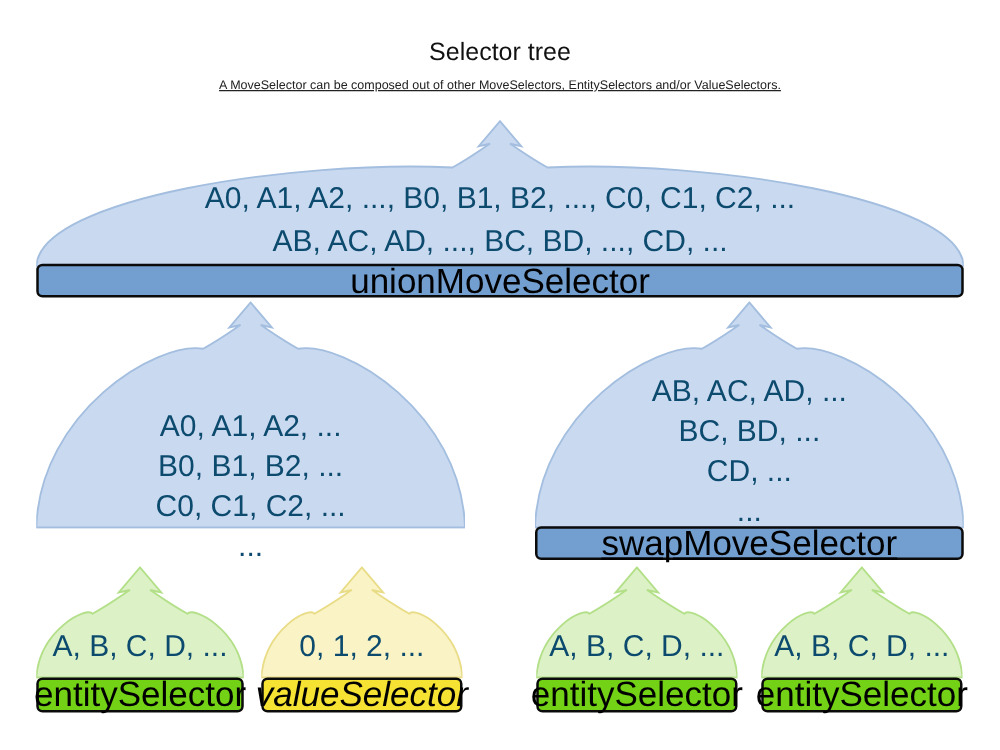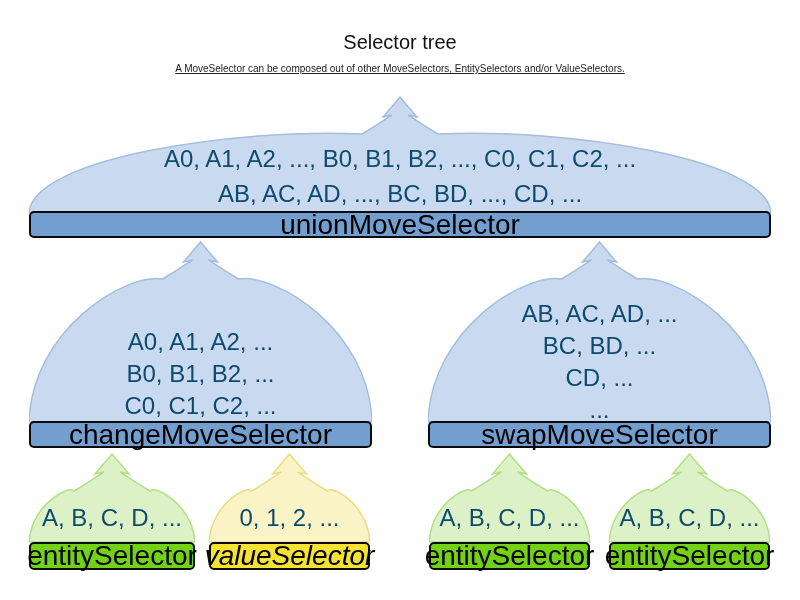--- a/index.html
+++ b/index.html
@@ -52,21 +52,20 @@
   <div class="node" style="left:29px;top:241px;width:343px;height:207px;">
     <svg class="funnel" width="343" height="182" viewBox="0 0 343 182">
         <path d="M0,181 C3,88.78 96.04,32 133.5,38 C149.5,29 158.5,22 163.5,19 L154.5,21 L171.5,1 L188.5,21 L179.5,19 C184.5,22 193.5,29 209.5,38 C246.95999999999998,32 340,88.78 343,181 Z" fill="#c9d9f0" stroke="#a3bedf" stroke-width="1.5"></path>
       </svg>
     <div class="flines" style="top:57px;line-height:32px;margin-top:28px;">
       <div class="fline">A0, A1, A2, ...</div>
       <div class="fline">B0, B1, B2, ...</div>
       <div class="fline">C0, C1, C2, ...</div>
       <div class="fline">...</div>
     </div>
-    <div class="bar" style="height: 27px; background: rgb(114, 159, 207); border-color: rgb(11, 11, 11);">changeMoveSelector</div>
   </div>
 
   <div class="node" style="left:428px;top:241px;width:343px;height:207px;">
     <svg class="funnel" width="343" height="182" viewBox="0 0 343 182">
         <path d="M0,181 C3,88.78 96.04,32 133.5,38 C149.5,29 158.5,22 163.5,19 L154.5,21 L171.5,1 L188.5,21 L179.5,19 C184.5,22 193.5,29 209.5,38 C246.95999999999998,32 340,88.78 343,181 Z" fill="#c9d9f0" stroke="#a3bedf" stroke-width="1.5"></path>
       </svg>
     <div class="flines" style="top:57px;line-height:32px;">
       <div class="fline">AB, AC, AD, ...</div>
       <div class="fline">BC, BD, ...</div>
       <div class="fline">CD, ...</div>

